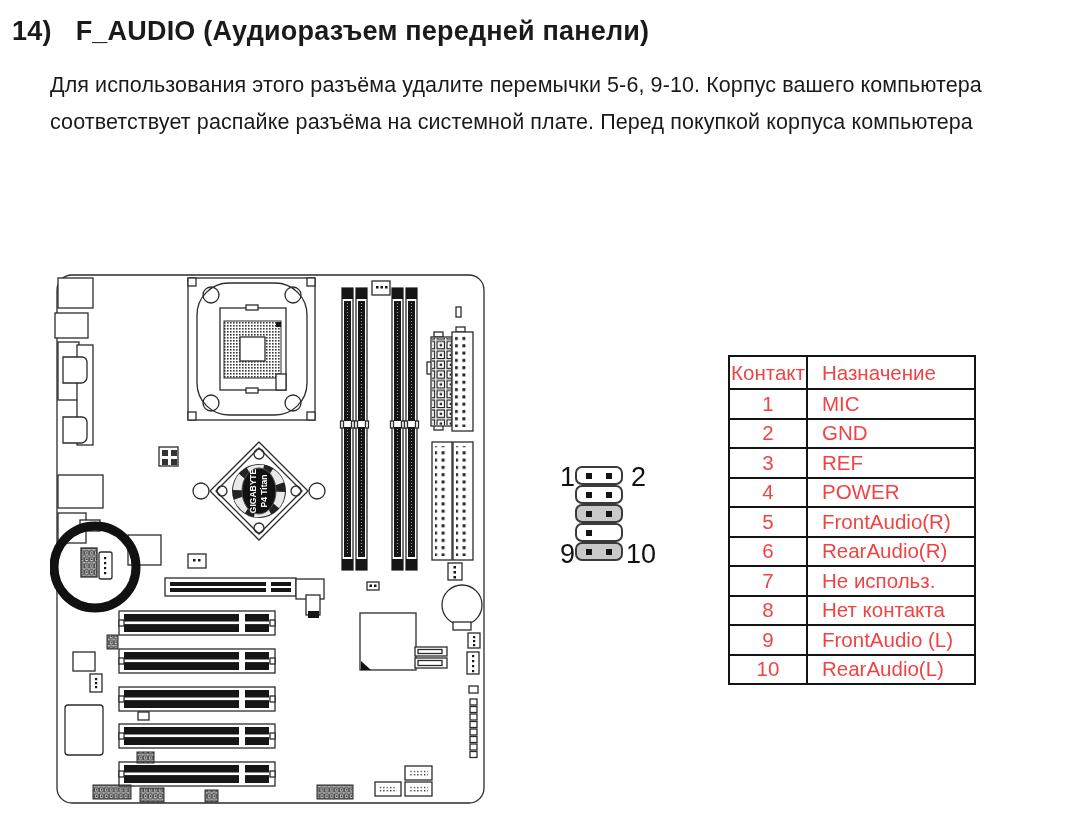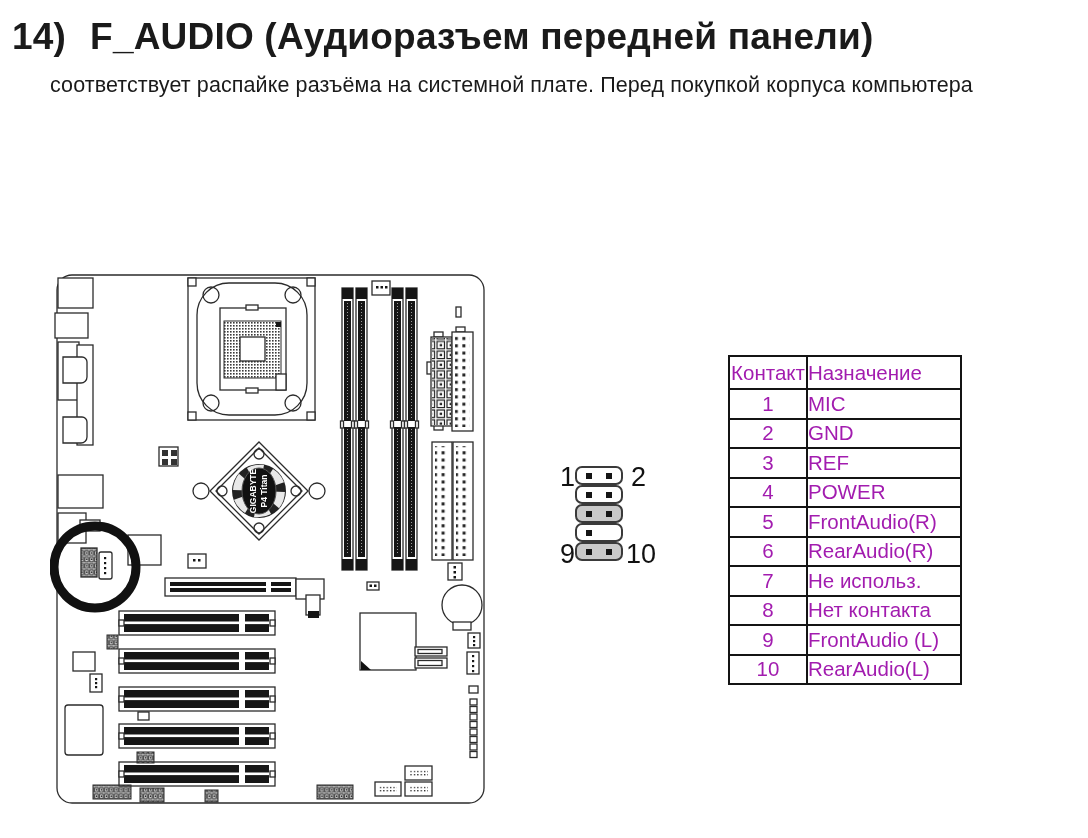--- a/index.html
+++ b/index.html
@@ -1,21 +1,21 @@
 <!DOCTYPE html>
 <html><head>
 <meta charset="utf-8">
 <style>
   html,body{margin:0;padding:0;}
   body{
     width:1088px;height:838px;position:relative;background:#ffffff;
     font-family:"Liberation Sans", sans-serif;color:#1a1a1a;overflow:hidden;
   }
   .heading{
-    position:absolute;left:12px;top:16px;font-size:37px;font-weight:bold;
+    position:absolute;left:12px;top:16px;font-size:27px;font-weight:bold;
     display:flex;gap:24px;letter-spacing:.2px;white-space:nowrap;
   }
   .para{position:absolute;left:50px;top:67px;}
   .para div{font-size:21.5px;line-height:37px;white-space:nowrap;letter-spacing:.1px;}
 
   
   .board{position:absolute;left:50px;top:262px;width:445px;height:550px;}
   .ln{fill:#ffffff;stroke:#2b2b2b;stroke-width:1.3;}
   .noF{fill:none;stroke:#2b2b2b;stroke-width:1.3;}
   .blk{fill:#161616;stroke:none;}
@@ -26,36 +26,37 @@
         border-radius:7px;background:#fff;}
   .prow.shaded{background:#c9c9c9;}
   .pin{position:absolute;width:6px;height:6px;background:#151515;top:50%;transform:translateY(-50%);}
   .pin.pl{left:9px;} .pin.pr{right:9px;}
   .r0{top:11px}.r1{top:30px}.r2{top:49px}.r3{top:68px}.r4{top:87px}
   .plabel{position:absolute;font-size:27px;color:#111;line-height:1;}
   .l1{left:4px;top:9px}.l2{left:75px;top:9px}.l9{left:4px;top:86px}.l10{left:70px;top:86px}
 
   
   .pin-table{position:absolute;left:728px;top:355px;border-collapse:collapse;
-             font-size:20.5px;color:#a21caf;}
+             font-size:20.5px;color:#ef4444;}
   .pin-table th,.pin-table td{border:2px solid #141414;font-weight:normal;padding:0;}
   .pin-table th{height:31px;}
   .pin-table td{height:27.5px;}
   .pin-table .c1{width:76px;text-align:center;}
-  .pin-table .c2{width:152px;text-align:left;padding-left:0;}
+  .pin-table .c2{width:152px;text-align:left;padding-left:14px;}
 </style>
 </head>
 <body>
 
 <div class="heading">
   <span>14)</span>
   <span>F_AUDIO (Аудиоразъем передней панели)</span>
 </div>
 
 <div class="para">
+  <div>Для использования этого разъёма удалите перемычки 5-6, 9-10. Корпус вашего компьютера</div>
   <div>соответствует распайке разъёма на системной плате. Перед покупкой корпуса компьютера</div>
 </div>
 
 <svg class="board" viewBox="0 0 445 550">
   <defs>
     <pattern id="pinGrid" width="3" height="3" patternUnits="userSpaceOnUse">
       <rect x="0" y="0" width="1.6" height="1.6" fill="#3a3a3a"></rect>
     </pattern>
     <pattern id="atxGrid" width="9.9" height="9.8" patternUnits="userSpaceOnUse">
       <rect x="1" y="1" width="7.4" height="7.4" fill="#fff" stroke="#222" stroke-width="1.2"></rect>

